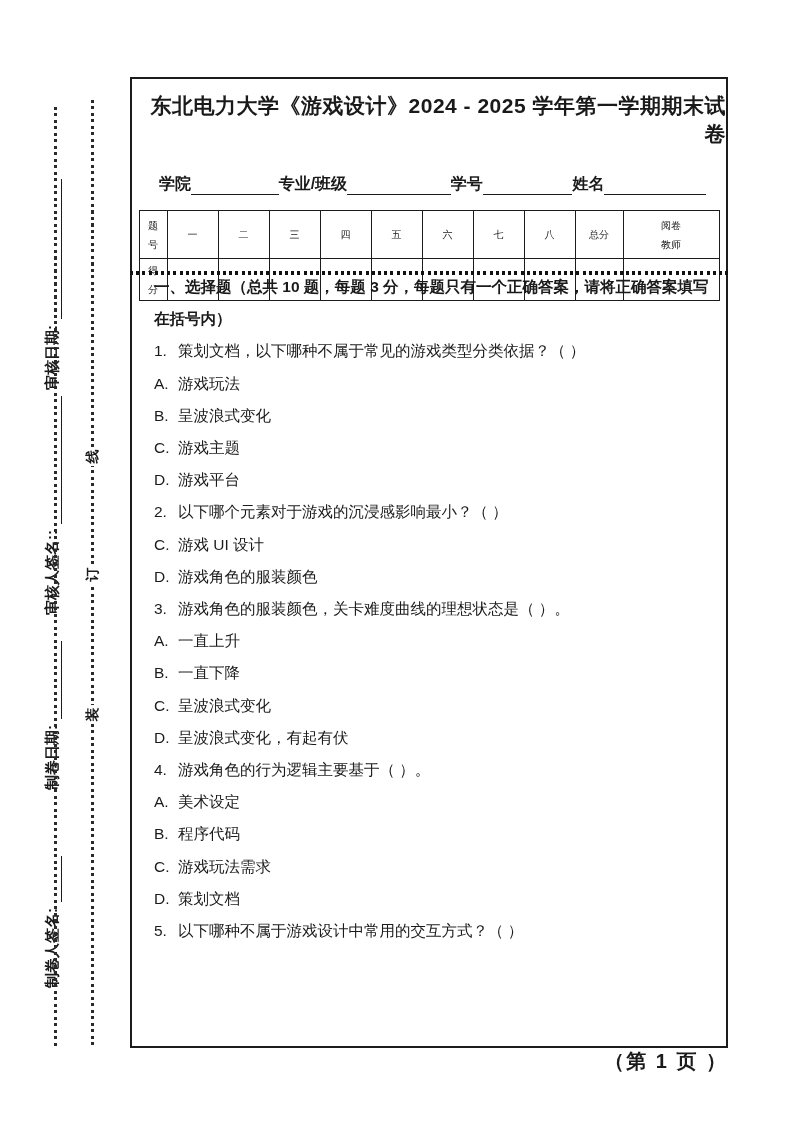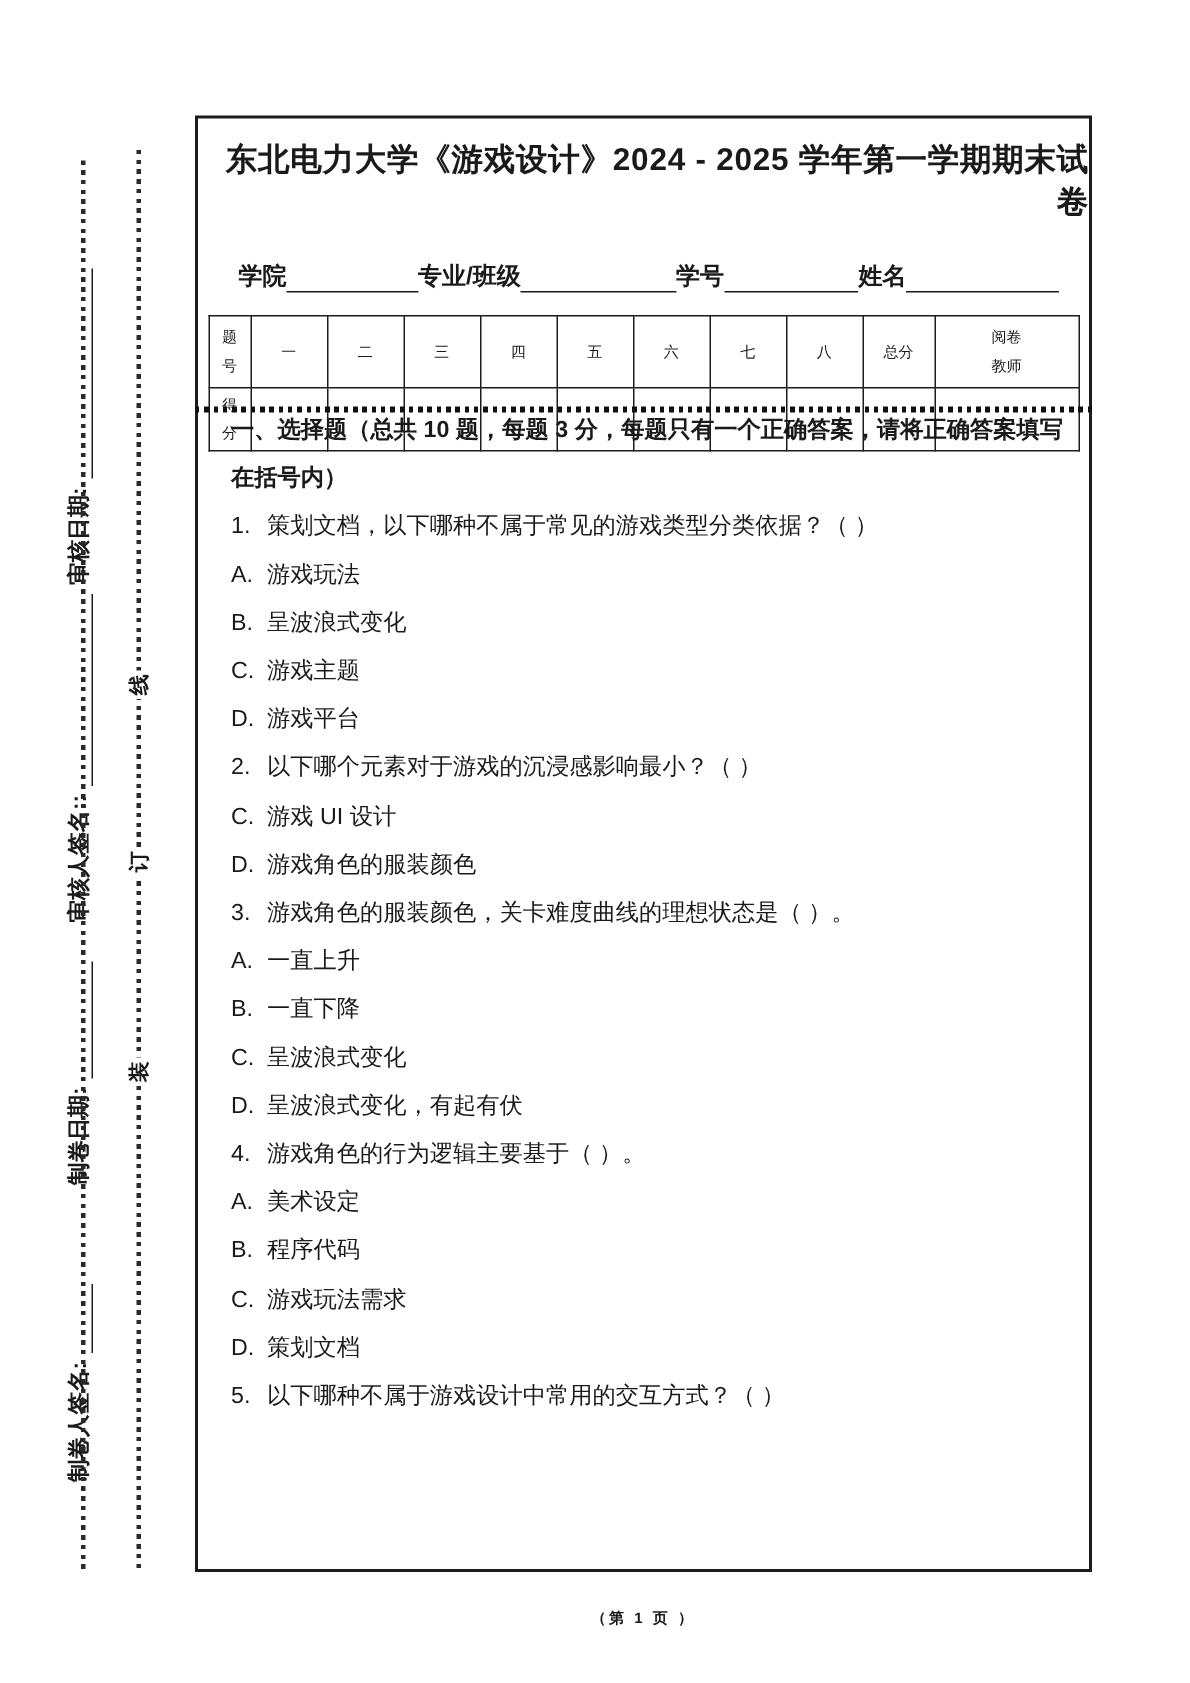--- a/index.html
+++ b/index.html
@@ -125,24 +125,24 @@
     left: 22px; right: 16px; top: 192px;
     font-size: 15.5px;
     line-height: 32.2px;
   }
   .section-heading { font-weight: bold; }
   .line { white-space: nowrap; }
   .num { display: inline-block; min-width: 24px; }
 
   .footer {
     position: absolute;
-    left: 130px; top: 1072px;
+    left: 130px; top: 1048px;
     width: 598px;
-    text-align: center;
-    font-size: 10px;
+    text-align: right;
+    font-size: 20px;
     font-weight: bold;
     letter-spacing: 2px;
   }
 </style>
 </head>
 <body>
 
 <div class="page">
 
   <div class="margin-labels">

